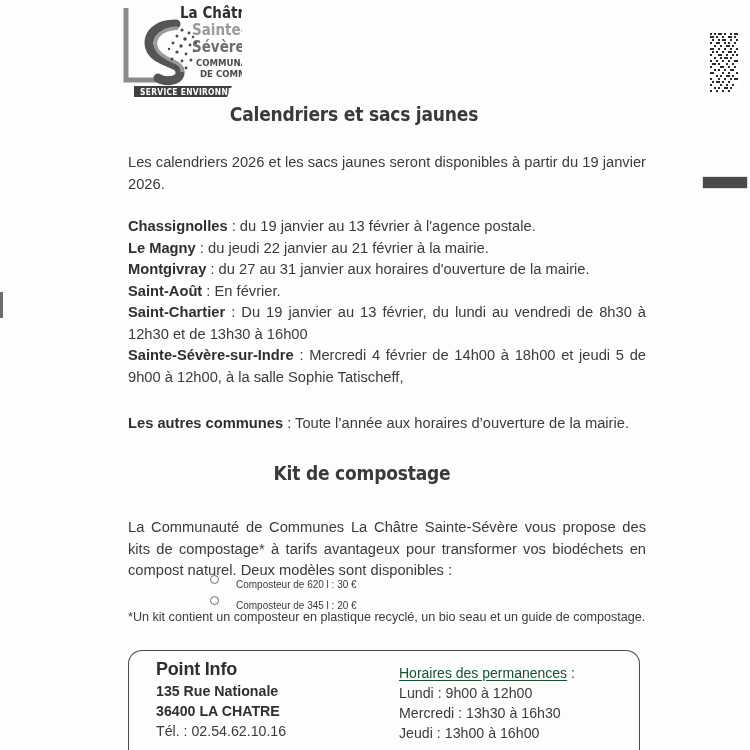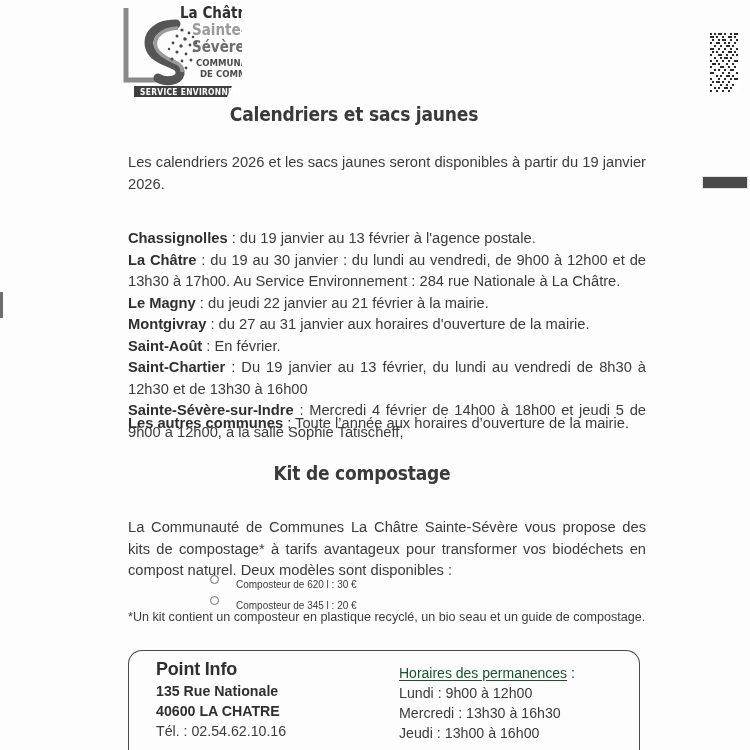--- a/index.html
+++ b/index.html
@@ -65,21 +65,21 @@
   .body{
     position:absolute;left:128px;width:518px;
     font-size:14.7px;line-height:21.5px;color:#3b3b3b;
     text-align:justify;
   }
   .body p{margin:0;}
   .body b{font-weight:700;color:#2f2f2f;}
   .nojust{text-align:left;}
 
   #intro{top:152px;}
-  #communes{top:228px;}
+  #communes{top:216px;}
   #autres{top:413px;}
   #compost-intro{top:517px;}
   #footnote{top:608px;font-size:12.6px;line-height:18px;}
 
   
   .bullets{
     position:absolute;left:128px;top:570px;width:518px;
     margin:4px;padding:0;list-style:none;
     font-size:10px;line-height:21px;
   }
@@ -259,21 +259,20 @@
   <div class="left-tick"></div>
 
   <div class="section-head" id="head-calendriers">Calendriers et sacs jaunes</div>
 
   <div class="body" id="intro">
     <p>Les calendriers 2026 et les sacs jaunes seront disponibles à partir du 19 janvier 2026.</p>
   </div>
 
   <div class="body" id="communes">
     <p><b>Chassignolles</b><span> : </span><span>du 19 janvier au 13 février à l'agence postale.</span></p>
-    <p><b>La Châtre</b><span> : </span><span>du 19 au 30 janvier : du lundi au vendredi, de 9h00 à 12h00 et de 13h30 à 17h00. Au Service Environnement : 284 rue Nationale à La Châtre.</span></p>
     <p><b>Le Magny</b><span> : </span><span>du jeudi 22 janvier au 21 février à la mairie.</span></p>
     <p><b>Montgivray</b><span> : </span><span>du 27 au 31 janvier aux horaires d'ouverture de la mairie.</span></p>
     <p class="nojust"><b>Saint-Août</b><span> : </span><span>En février.</span></p>
     <p><b>Saint-Chartier</b><span> : </span><span>Du 19 janvier au 13 février, du lundi au vendredi de 8h30 à 12h30 et de 13h30 à 16h00</span></p>
     <p><b>Sainte-Sévère-sur-Indre</b><span> : </span><span>Mercredi 4 février de 14h00 à 18h00 et jeudi 5 de 9h00 à 12h00, à la salle Sophie Tatischeff,</span></p>
   </div>
 
   <div class="body" id="autres">
     <p class="nojust"><b>Les autres communes</b><span> : </span><span>Toute l’année aux horaires d’ouverture de la mairie.</span></p>
   </div>
@@ -297,21 +296,21 @@
 
   <div class="body" id="footnote">
     <p>*Un kit contient un composteur en plastique recyclé, un bio seau et un guide de compostage.</p>
   </div>
 
   <div class="info-box"></div>
   <div class="info-inner">
     <div class="info-col-left">
       <div class="pi-title">Point Info</div>
       <div class="pi-line">135 Rue Nationale</div>
-      <div class="pi-line">40600 LA CHATRE</div>
+      <div class="pi-line">36400 LA CHATRE</div>
       <div class="pi-tel">Tél. : 02.54.62.10.16</div>
     </div>
     <div class="info-col-right">
       <div class="hp-title"><u>Horaires des permanences</u><span> :</span></div>
       <div class="hp-line">Lundi : 9h00 à 12h00</div>
       <div class="hp-line">Mercredi : 13h30 à 16h30</div>
       <div class="hp-line">Jeudi : 13h00 à 16h00</div>
     </div>
   </div>
 

